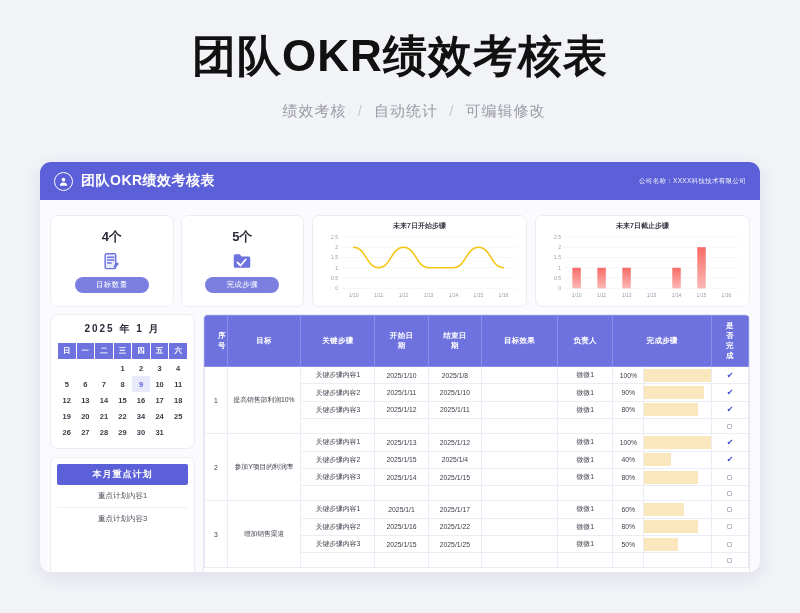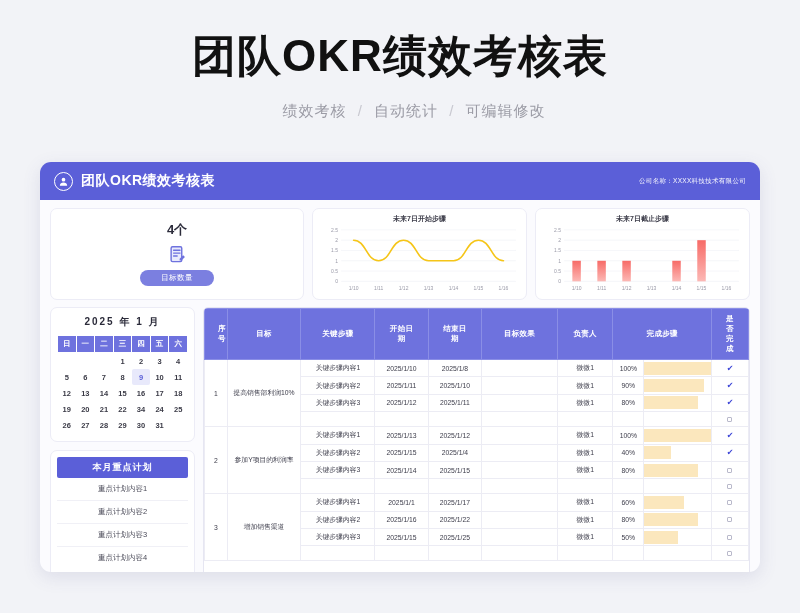--- a/index.html
+++ b/index.html
@@ -54,21 +54,21 @@
     border-radius: 50%;
     border: 1.6px solid #fff;
     display: flex; align-items: center; justify-content: center;
     margin-right: 8px;
     flex: 0 0 auto;
   }
   .avatar-circle svg { display:block; }
   .app-title { font-size: 14px; font-weight: bold; letter-spacing: 0.5px; }
   .company { margin-left: auto; font-size: 6.5px; opacity: .95; letter-spacing: .3px; }
 
-  .app-body { padding: 8px 10px 10px 10px; }
+  .app-body { padding: 8px 10px 10px 10px; margin-top: 7px; }
 
   
   .top-row { display: flex; gap: 8px; align-items: stretch; height: 92px; }
 
   .cards { display: flex; gap: 7px; flex: 0 0 254px; }
   .stat-card {
     flex: 1;
     background: #fff;
     border: 1px solid #ececf6;
     border-radius: 7px;
@@ -197,20 +197,30 @@
           <div class="stat-card">
             <div class="stat-num">4个</div>
             <div class="stat-icon">
               <svg width="17" height="19" viewBox="0 0 24 26" fill="none" stroke="#6e72de" stroke-width="2">
                 <rect x="3" y="2" width="15" height="21" rx="2" fill="#e9eafc" stroke="#6e72de"></rect>
                 <path d="M6.5 7h9M6.5 11h9M6.5 15h5" stroke="#6e72de" stroke-linecap="round"></path>
                 <path d="M15 19l5-5 2.5 2.5-5 5H15z" fill="#6e72de" stroke="none"></path>
               </svg>
             </div>
             <div class="stat-pill">目标数量</div>
+          </div>
+          <div class="stat-card">
+            <div class="stat-num">5个</div>
+            <div class="stat-icon">
+              <svg width="20" height="18" viewBox="0 0 26 24" fill="none">
+                <path d="M2 5a2 2 0 012-2h6l2.5 3H22a2 2 0 012 2v11a2 2 0 01-2 2H4a2 2 0 01-2-2z" fill="#6e72de"></path>
+                <path d="M7 14l4 4 7-8" stroke="#fff" stroke-width="2.4" stroke-linecap="round" stroke-linejoin="round"></path>
+              </svg>
+            </div>
+            <div class="stat-pill">完成步骤</div>
           </div>
         </div>
 
         <div class="chart-box">
           <div class="chart-title">未来7日开始步骤</div>
           <div class="chart-area">
             <svg id="chart0" viewBox="0 0 200 70" preserveAspectRatio="none">
                 <line x1="22" x2="196" y1="57" y2="57" stroke="#eef0f5" stroke-width="0.6"></line>
                 <text x="19" y="59" text-anchor="end" font-size="5" fill="#9a9aa8" font-family="Liberation Sans, sans-serif">0</text>
                 <line x1="22" x2="196" y1="46.4" y2="46.4" stroke="#eef0f5" stroke-width="0.6"></line>
@@ -345,23 +355,21 @@
                     <td></td>
                   </tr>
                 </tbody>
             </table>
           </div>
 
           <div class="plan-card">
             <div class="plan-head">本月重点计划</div>
             <div id="plan-items">
                 <div class="plan-item">重点计划内容1</div>
-                <div class="plan-item">重点计划内容2</div>
                 <div class="plan-item">重点计划内容3</div>
-                <div class="plan-item">重点计划内容4</div>
               </div>
           </div>
 
         </div>
 
         <div class="table-card">
           <table class="okr">
             <colgroup>
               <col class="col-seq">
                 <col class="col-goal">

